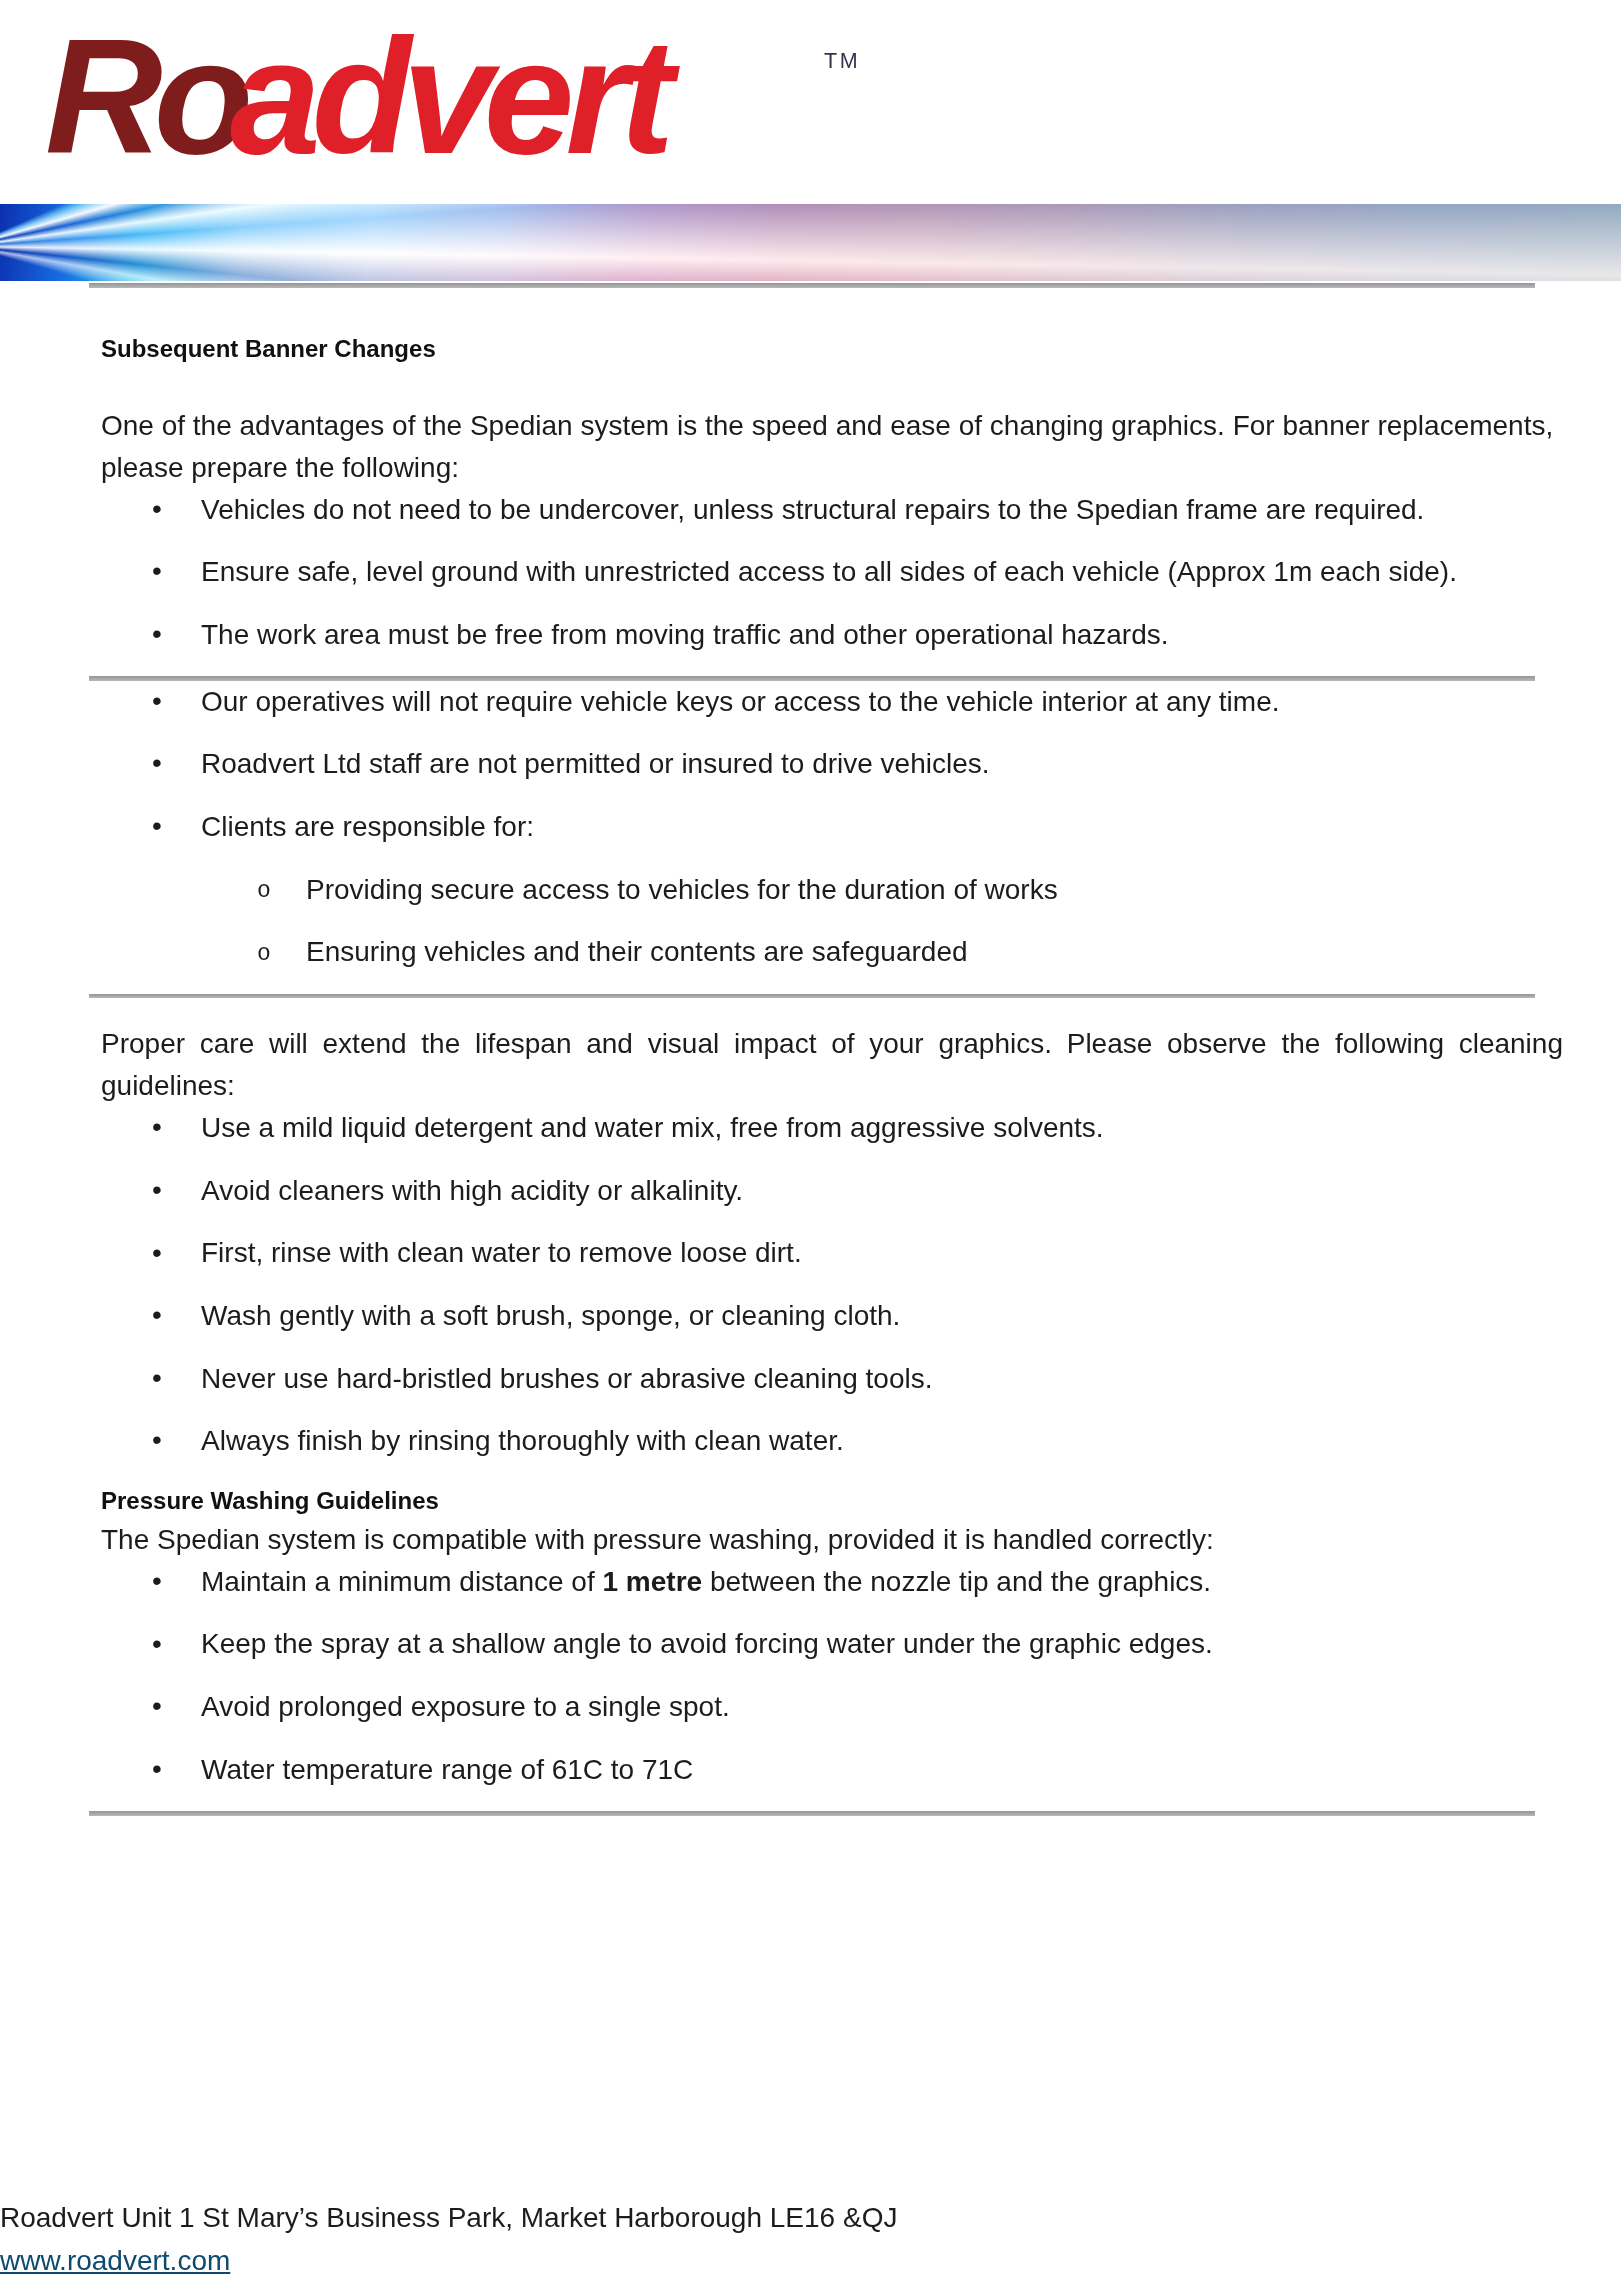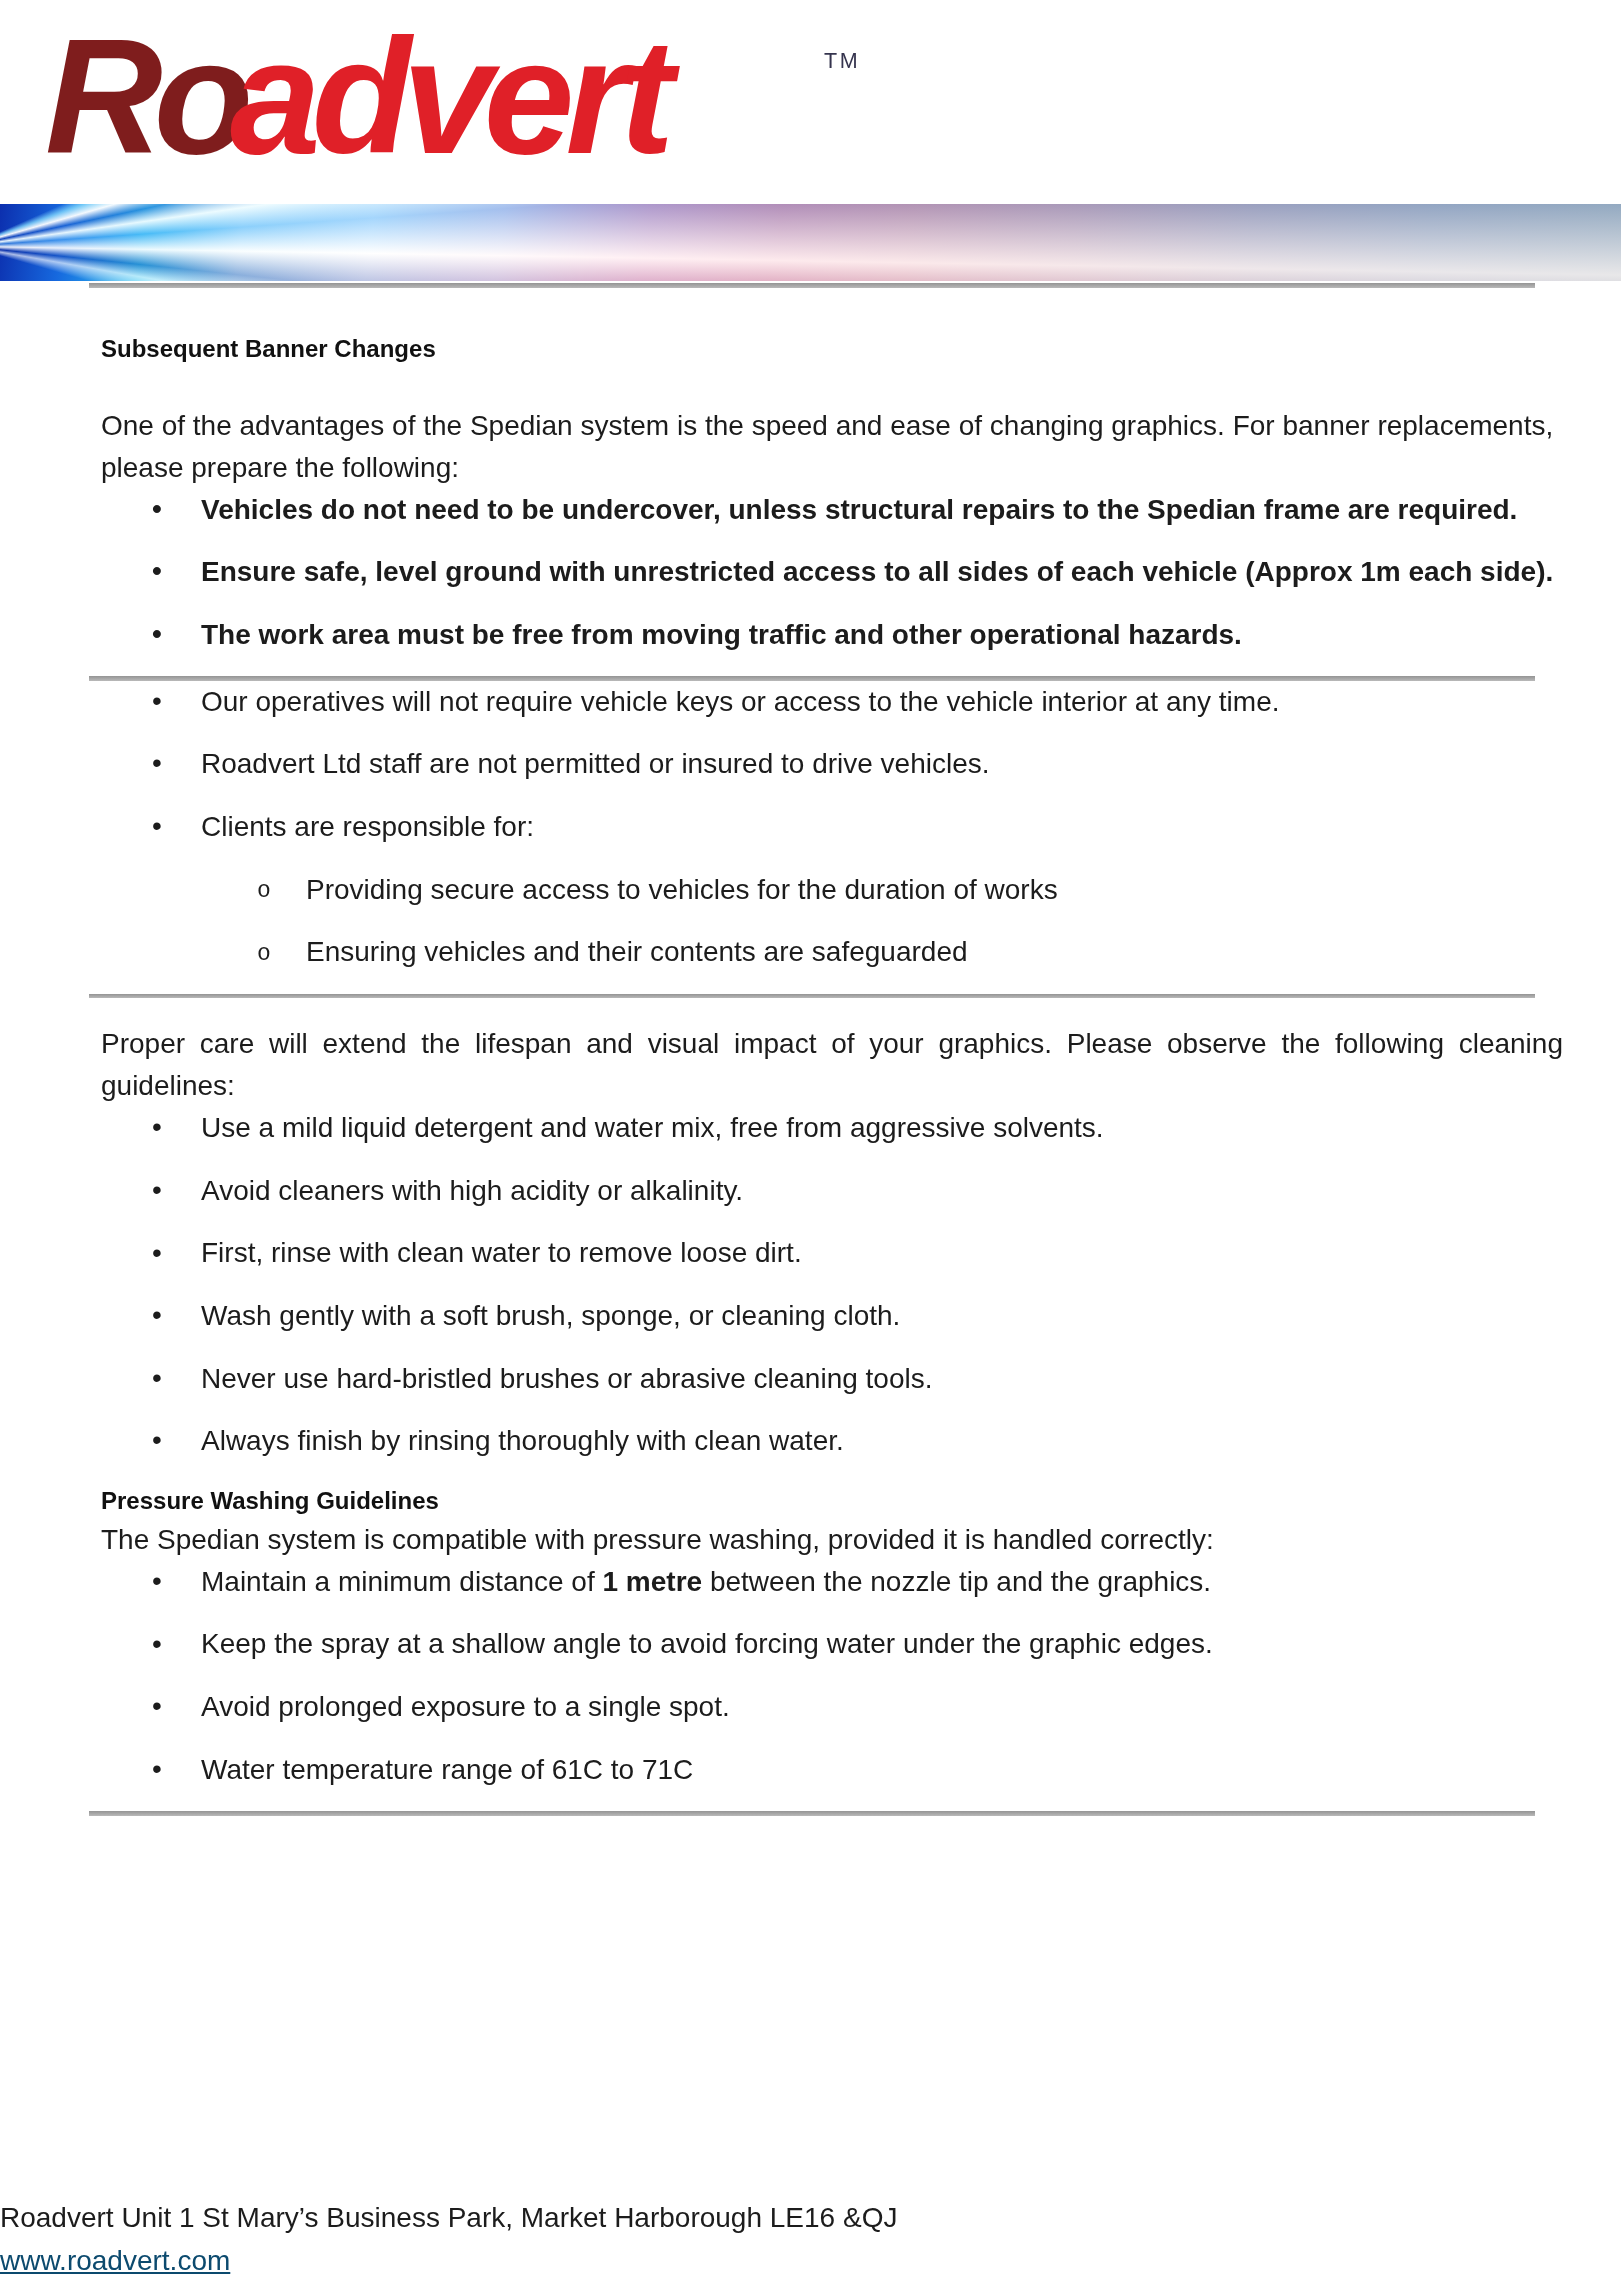--- a/index.html
+++ b/index.html
@@ -117,21 +117,21 @@
     content: "o";
     font-family: "Liberation Mono", monospace;
     font-size: 23px;
     left: 156px;
     top: 1.8px;
   }
 
   
   .mt-h1   { margin-top: 43px; }
   .mt-p1   { margin-top: 38px; }
-  .mt-ul1  { margin-top: 29px; font-weight: bold; }
+  .mt-ul1  { margin-top: 29px; }
   .mt-rule2{ margin-top: 0px; }
   .mt-h2   { margin-top: 39px; }
   .mt-ul2  { margin-top: 25px; }
   .mt-rule3{ margin-top: 10.7px; }
   .mt-h3   { margin-top: 41px; }
   .mt-p2   { margin-top: 25px; }
   .mt-ul3  { margin-top: 18px; }
   .mt-h4   { margin-top: 0px; }
   .mt-p3   { }
   .mt-ul4  { margin-top: 18px; }

